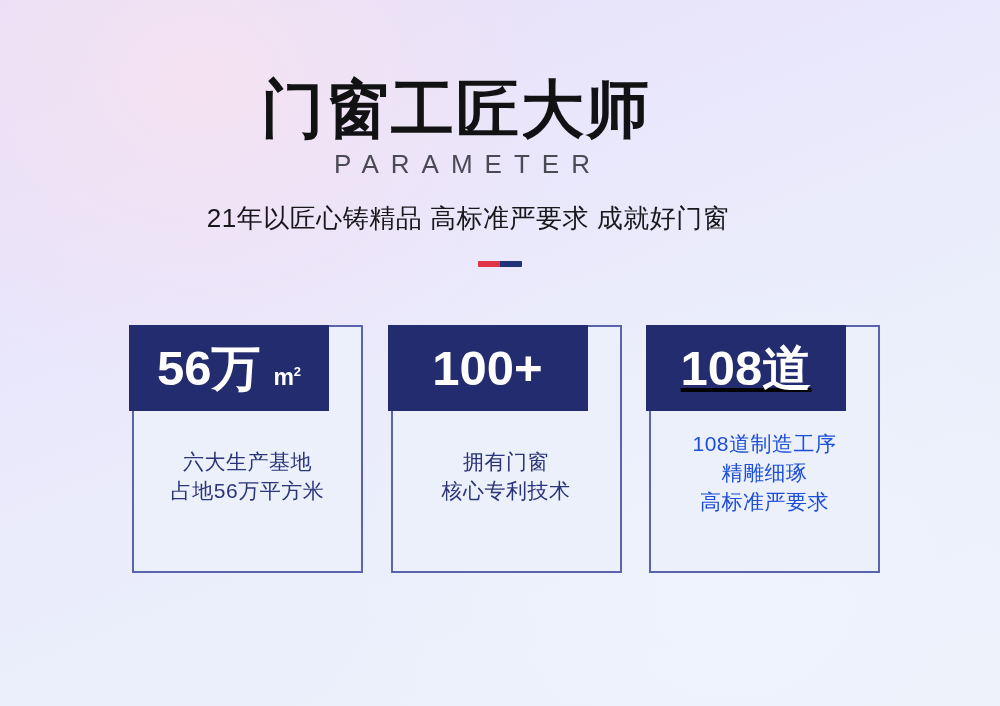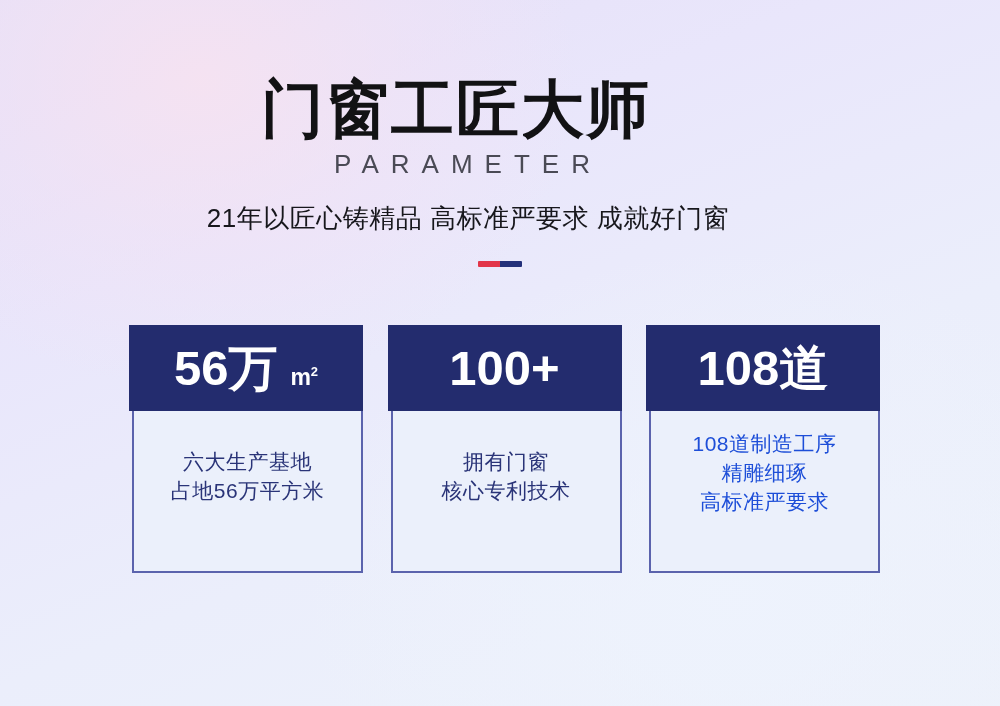--- a/index.html
+++ b/index.html
@@ -130,21 +130,21 @@
   }
   .card-header {
     position: relative;
     height: 86px;
     background: #232c6e;
     display: flex;
     align-items: center;
     justify-content: center;
     z-index: 3;
     margin-left: -3px;
-    width: 234px;
+    width: 200px;
     box-sizing: border-box;
   }
   .card-value {
     color: #ffffff;
     font-size: 49px;
     line-height: 52px;
     font-weight: 700;
     letter-spacing: 0px;
     white-space: nowrap;
     display: flex;
@@ -230,21 +230,21 @@
         </div>
         <div class="card-body" style="background: rgb(235, 240, 251); border-color: rgb(91, 99, 173);">
           <div class="card-desc" style="color: rgb(42, 52, 120);">
             <span class="line">拥有门窗</span>
             <span class="line">核心专利技术</span>
           </div>
         </div>
       </div>
 
       <div class="card">
-        <div class="card-header" style="background: rgb(35, 44, 110);">
+        <div class="card-header" style="background: rgb(35, 44, 110); text-decoration: underline;">
           <div class="card-value">
             <span>108道</span>
           </div>
         </div>
         <div class="card-body" style="background: rgb(235, 240, 251); border-color: rgb(91, 99, 173);">
           <div class="card-desc" style="color: #1d4ed8; margin-top: 16px;">
             <span class="line">108道制造工序</span>
             <span class="line">精雕细琢</span>
             <span class="line">高标准严要求</span>
           </div>

